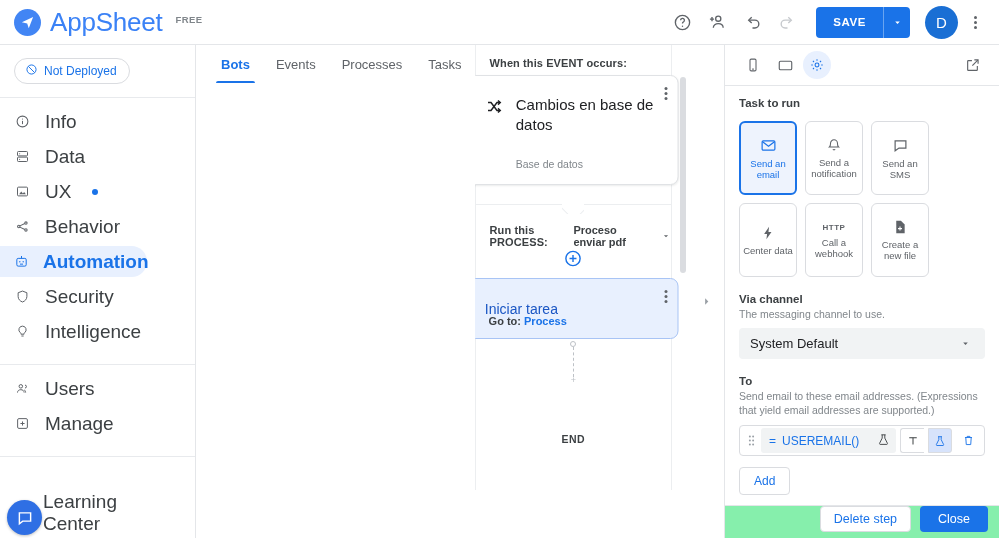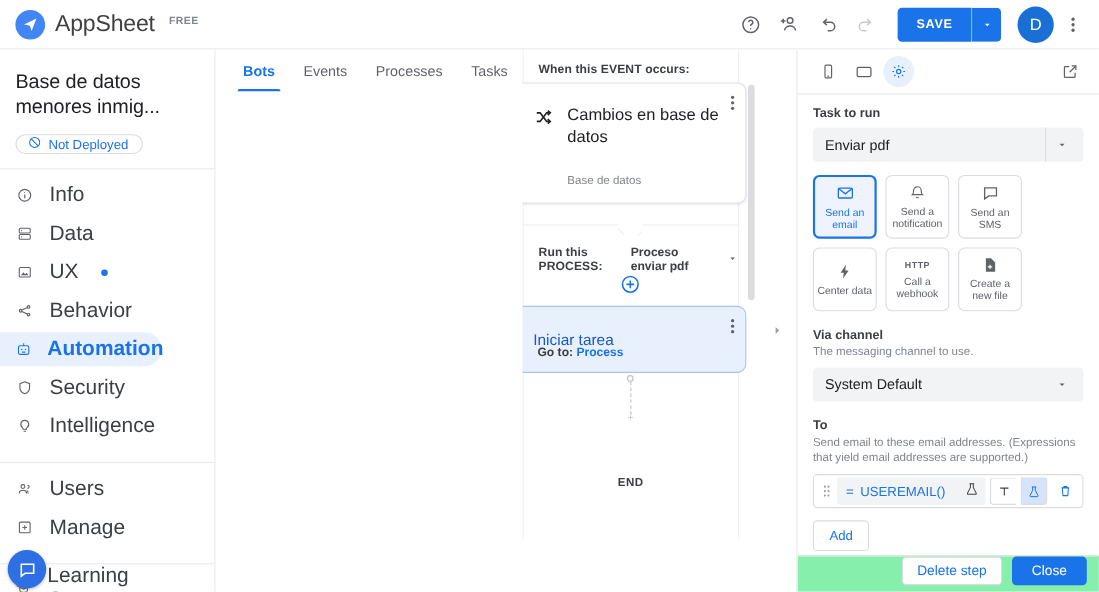--- a/index.html
+++ b/index.html
@@ -14,21 +14,21 @@
   
   .topbar {
     height: 45px; flex: 0 0 45px; display: flex; align-items: center;
     border-bottom: 1px solid #e4e6e9; background: #fff; padding: 0 10px 0 14px;
   }
   .brand { display: flex; align-items: center; gap: 9px; }
   .logo-circle {
     width: 27px; height: 27px; border-radius: 50%;
     background: #4285f4; display: flex; align-items: center; justify-content: center;
   }
-  .brand-name { font-size: 21px; color: #404040; letter-spacing: -.2px; }
+  .brand-name { font-size: 26px; color: #3b82f6; letter-spacing: -.2px; }
   .brand-free { font-size: 9.5px; color: #80868b; font-weight: bold; letter-spacing: .4px; margin-left: 4px; position: relative; top: -3px;}
   .topbar-spacer { flex: 1 1 auto; }
   .top-actions { display: flex; align-items: center; gap: 3px; }
   .ticon {
     width: 32px; height: 32px; border-radius: 50%;
     display: flex; align-items: center; justify-content: center;
     color: #5f6368; cursor: pointer;
   }
   .ticon.disabled { color: #c6c9cd; }
   .save-group { display: flex; margin: 0 8px 0 10px; height: 31px; }
@@ -192,21 +192,21 @@
   .select-box {
     margin-top: 7px; height: 31px; background: #f1f3f4; border-radius: 4px;
     display: flex; align-items: center; padding: 0 6px 0 11px; cursor: pointer;
   }
   .select-val { flex: 1 1 auto; font-size: 13px; color: #202124; }
   .select-box.split .select-val { border-right: 1px solid #dadce0; height:31px; display:flex; align-items:center; }
   .sel-caret { width: 28px; display:flex; align-items:center; justify-content:center; color:#5f6368;}
 
   .task-types { display: flex; flex-wrap: wrap; gap: 8px; margin-top: 12px; }
   .tt {
-    width: 58px; height: 58px; border: 1px solid #dadce0; border-radius: 6px;
+    width: 58px; height: 74px; border: 1px solid #dadce0; border-radius: 6px;
     display: flex; flex-direction: column; align-items: center; justify-content: center;
     gap: 4px; font-size: 9.5px; color: #5f6368; text-align: center; line-height: 11px;
     cursor: pointer; background: #fff;
   }
   .tt.sel { border: 2px solid #1a73e8; background: #eef3fd; color: #1a73e8; }
   .tt .tt-ico { color: #5f6368; display:flex; }
   .tt.sel .tt-ico { color: #1a73e8; }
   .tt-http { font-size: 8px; font-weight: bold; letter-spacing: .5px; color:#5f6368;}
 
   .grp { margin-top: 16px; }
@@ -307,21 +307,20 @@
             <i></i>
             <i></i>
           </span>
       </span>
     </div>
   </div>
 
   <div class="body-row">
 
     <div class="sidebar">
-      <div class="app-title">Base de datos menores inmig...</div>
       <div class="deploy-badge">
         <span>
           <svg width="13" height="13" viewBox="0 0 24 24" fill="none" stroke="#1a73e8" stroke-width="1.8">
               <circle cx="12" cy="12" r="8.4"></circle>
               <path d="M6.2 6.2 17.8 17.8"></path>
             </svg>
         </span>
         <span>Not Deployed</span>
       </div>
       <div class="sb-div"></div>
@@ -559,28 +558,20 @@
           <svg width="16" height="16" viewBox="0 0 24 24" fill="none" stroke="currentColor" stroke-width="1.7">
               <path d="M18.5 13.6v5.4a1 1 0 0 1-1 1H5a1 1 0 0 1-1-1V6.5a1 1 0 0 1 1-1h5.4"></path>
               <path d="M14 4.4h5.6V10"></path>
               <path d="M19.2 4.8 11 13"></path>
             </svg>
         </span>
       </div>
 
       <div class="right-body">
         <div class="fld-label">Task to run</div>
-        <div class="select-box split">
-          <span class="select-val">Enviar pdf</span>
-          <span class="sel-caret">
-              <svg width="11" height="11" viewBox="0 0 24 24" fill="currentColor">
-                <path d="M7 10l5 5 5-5z"></path>
-              </svg>
-            </span>
-        </div>
 
         <div class="task-types">
           <div class="tt sel">
             <span class="tt-ico">
                 <svg width="17" height="17" viewBox="0 0 24 24" fill="none" stroke="currentColor" stroke-width="1.7">
                   <rect x="3" y="5.6" width="18" height="12.8" rx="1.6"></rect>
                   <path d="M3.6 6.6 12 13l8.4-6.4"></path>
                 </svg>
               </span>
             <span>Send an email</span>

